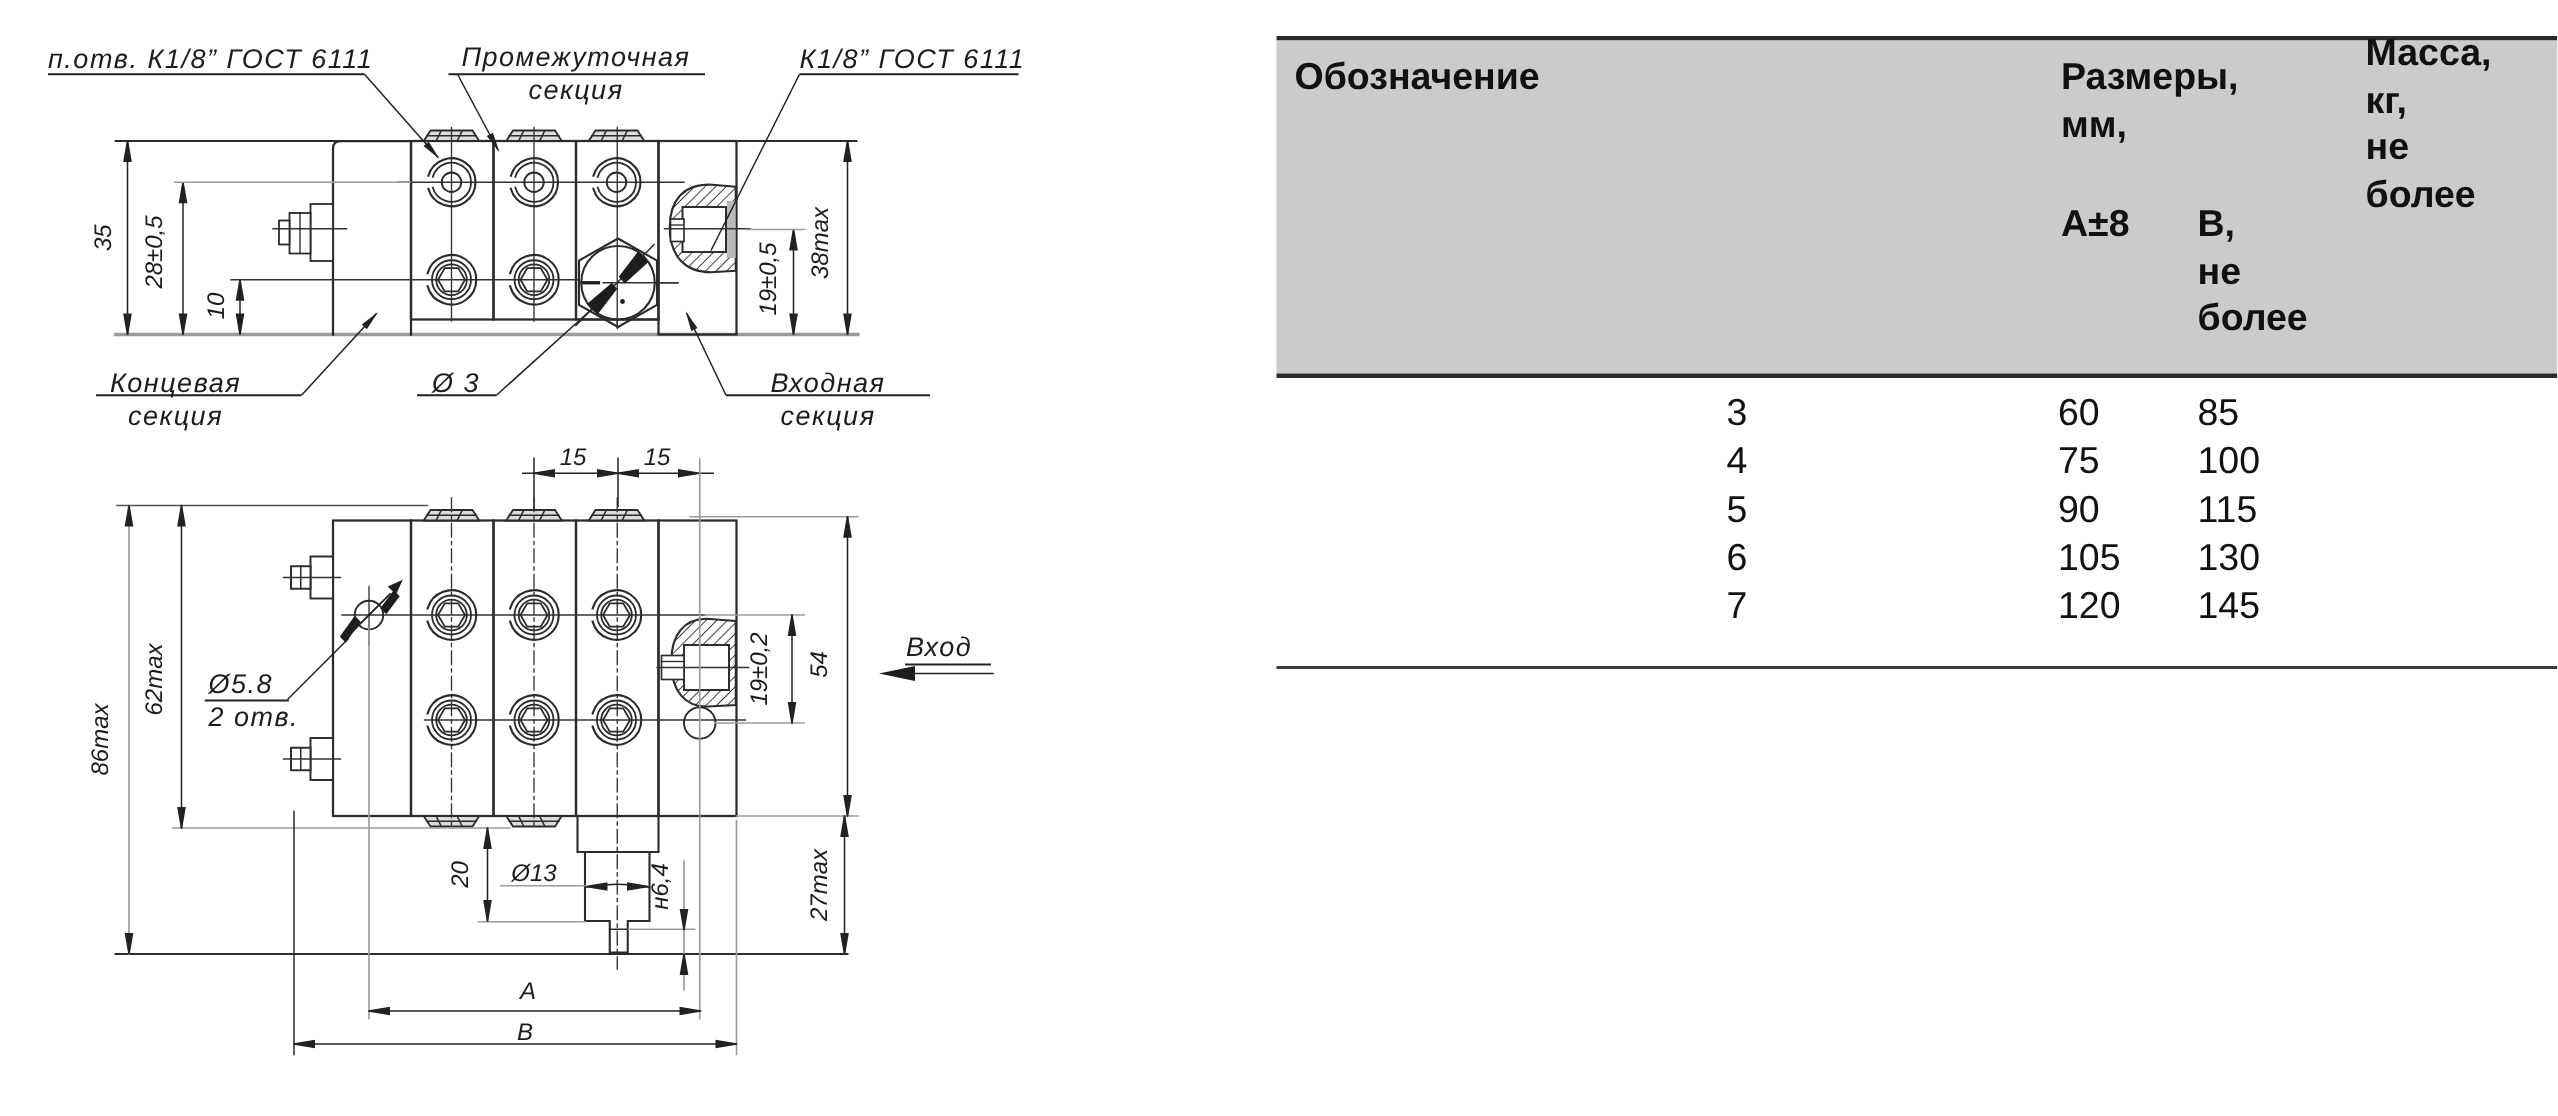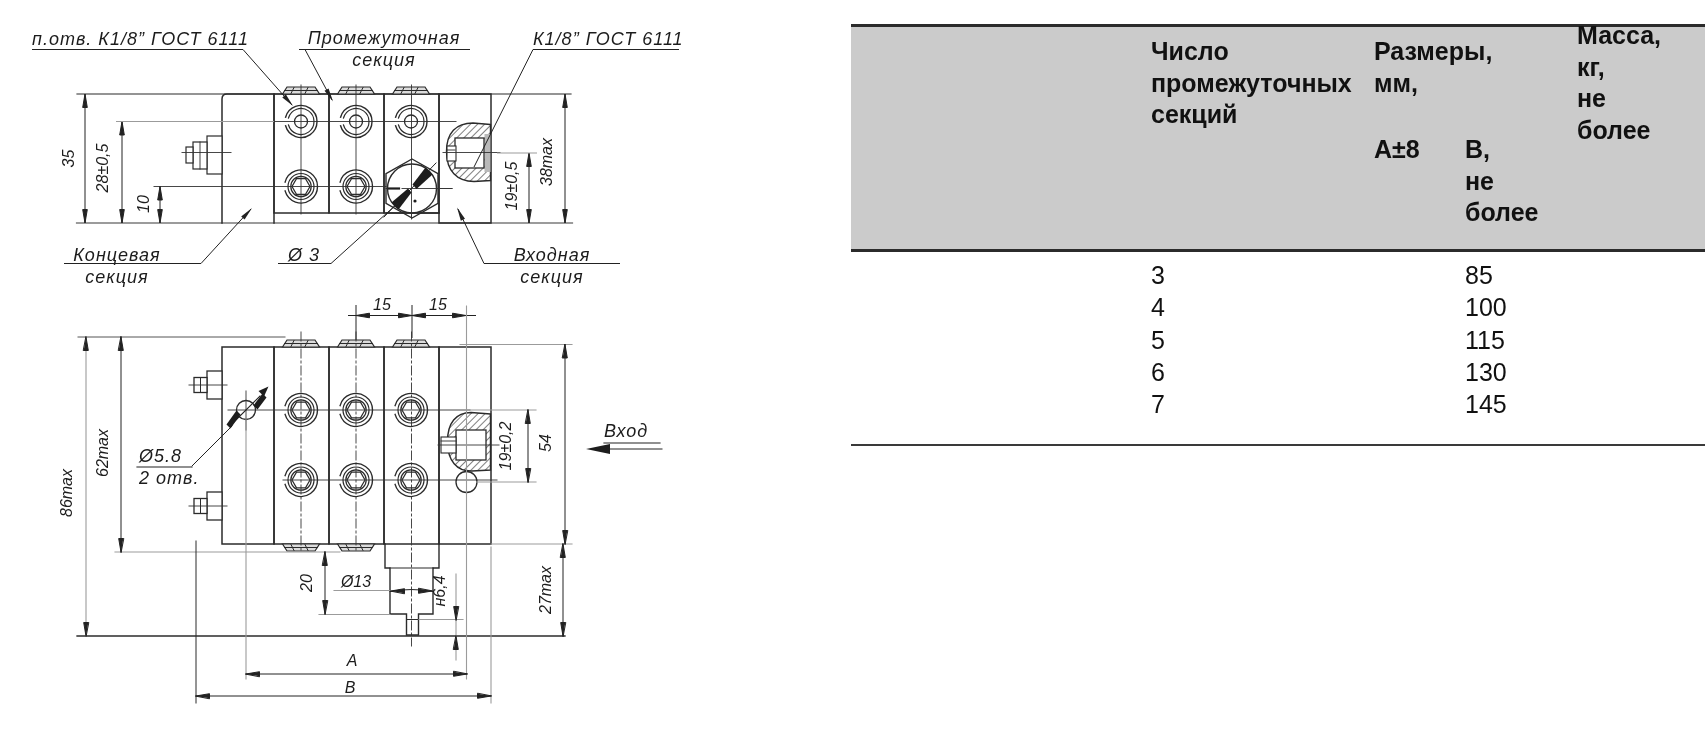--- a/index.html
+++ b/index.html
@@ -386,27 +386,28 @@
 </g>
 </g>
 </svg>
 
 <div style="position:absolute;left:851px;top:24px;width:854px;height:3px;background:#2b2b2b"></div>
 <div style="position:absolute;left:851px;top:27px;width:854px;height:222px;background:#cbcbcb"></div>
 <div style="position:absolute;left:851px;top:249px;width:854px;height:3px;background:#2b2b2b"></div>
 
 <div style="position:absolute;left:851px;top:444px;width:854px;height:2px;background:#3a3a3a"></div>
 
-
-<div class="tl b lh" style="left:1151px;top:36px">Число<br>промежуточных<br>секций</div>
+<div class="tl b" style="left:863px;top:35px">Обозначение</div>
+
 
 <div class="tl b" style="left:1374px;top:35px">Размеры,<br>мм,</div>
 <div class="tl b" style="left:1374px;top:133px">А±8</div>
 <div class="tl b lh" style="left:1465px;top:134px">В,<br>не<br>более</div>
 
 <div class="tl b lh" style="left:1577px;top:20px">Масса,<br>кг,<br>не<br>более</div>
 
 
 <div class="tl" style="left:1151px;top:259px">3<br>4<br>5<br>6<br>7</div>
 
+<div class="tl" style="left:1372px;top:259px">60<br>75<br>90<br>105<br>120</div>
 
 <div class="tl" style="left:1465px;top:259px">85<br>100<br>115<br>130<br>145</div>
 
 </div>
 </body></html>

